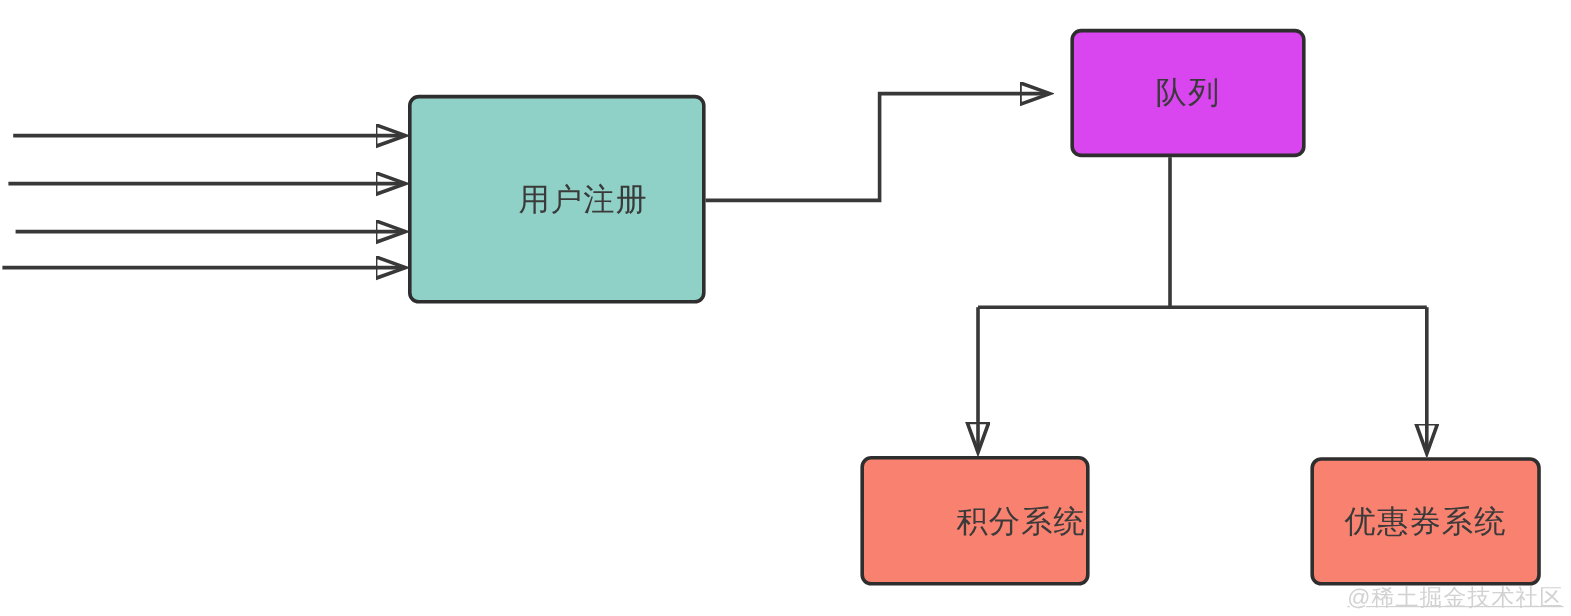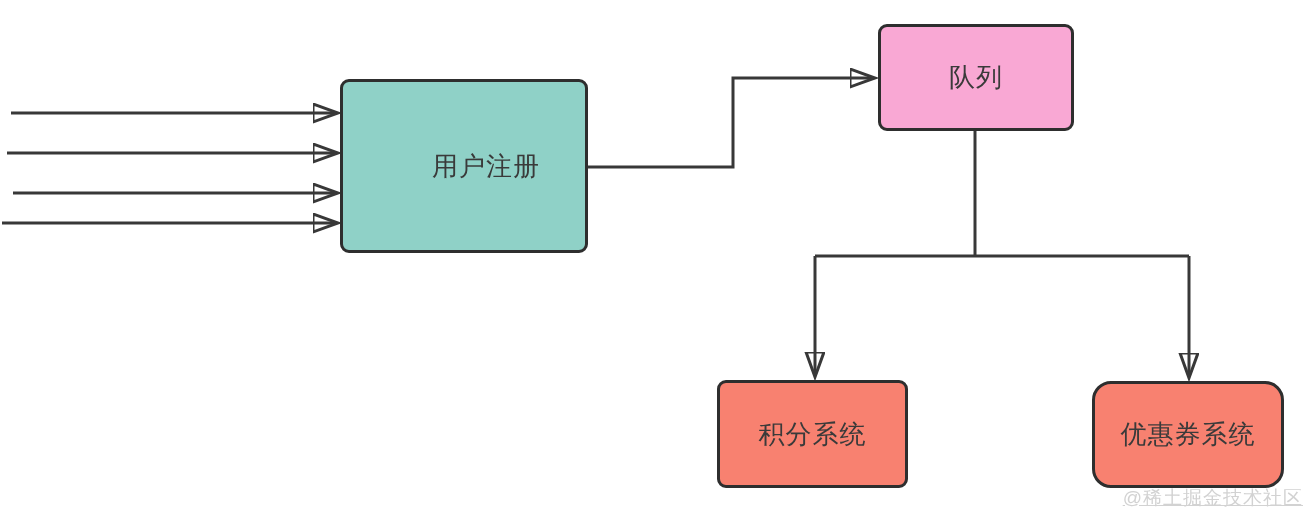--- a/index.html
+++ b/index.html
@@ -34,22 +34,22 @@
     align-items: center;
     justify-content: center;
     border: 3px solid #2e2e2e;
     border-radius: 9px;
     font-size: 26px;
     color: #3a3a3a;
     letter-spacing: 1px;
   }
   #node-user-register { left: 340px; top: 79px;  width: 248px; height: 174px; background: #8fd1c7; padding-left: 44px; }
   #node-queue         { left: 878px; top: 24px;  width: 196px; height: 107px; background: #f9a977; }
-  #node-points        { left: 717px; top: 380px; width: 191px; height: 108px; background: #f88170; }
-  #node-coupon        { left: 1092px; top: 381px; width: 192px; height: 107px; background: #f88170; border-radius: 19px; }
+  #node-points        { left: 717px; top: 380px; width: 191px; height: 108px; background: #f88170; justify-content: flex-end; }
+  #node-coupon        { left: 1092px; top: 381px; width: 192px; height: 107px; background: #f88170; }
   .watermark {
     position: absolute;
     right: 6px;
     bottom: 2px;
     font-size: 19px;
     color: #d2d2d2;
     letter-spacing: 1px;
     text-decoration: underline;
   }
 </style>
@@ -78,21 +78,21 @@
 
     <path d="M815,256 L815,376" marker-end="url(#arrowhead)"></path>
 
     <path d="M1189,256 L1189,377" marker-end="url(#arrowhead)"></path>
   </svg>
 
   <div class="node" id="node-user-register" style="background-color: rgb(143, 209, 199);">
     <span>用户注册</span>
   </div>
 
-  <div class="node" id="node-queue" style="background-color: #f9a8d4;">
+  <div class="node" id="node-queue" style="background-color: #d946ef; margin-left: 14px;">
     <span>队列</span>
   </div>
 
   <div class="node" id="node-points" style="background-color: rgb(248, 129, 112);">
     <span>积分系统</span>
   </div>
 
   <div class="node" id="node-coupon" style="background-color: rgb(248, 129, 112);">
     <span>优惠券系统</span>
   </div>

